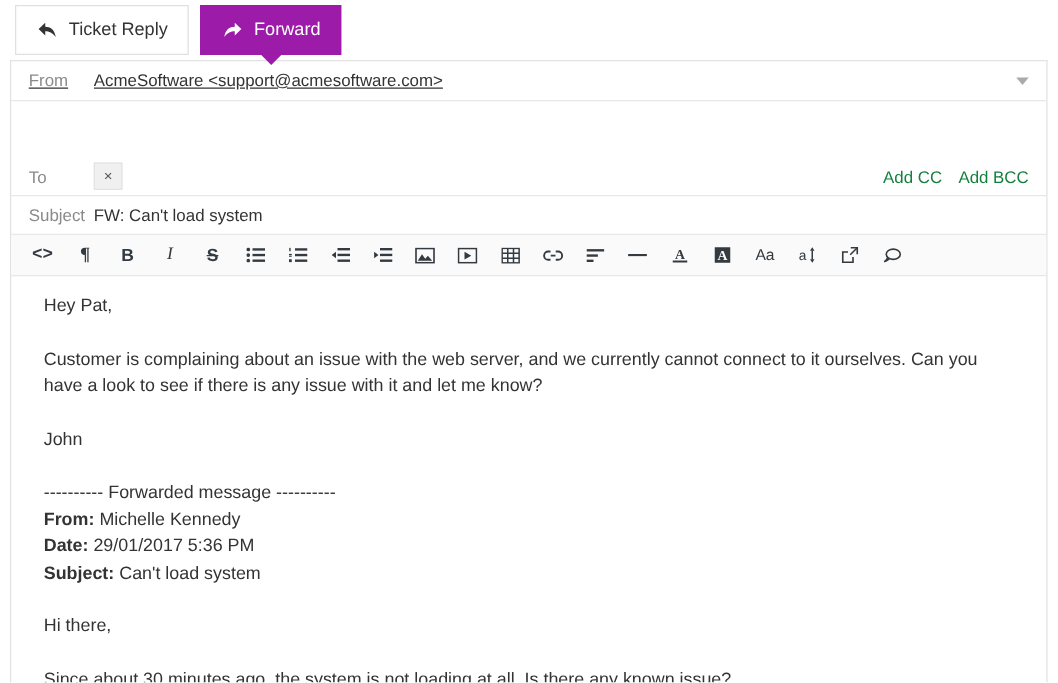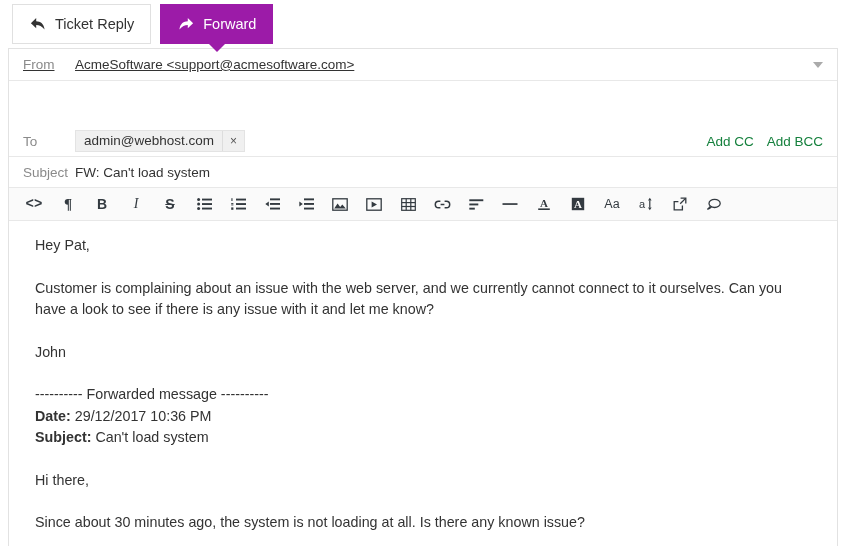--- a/index.html
+++ b/index.html
@@ -227,21 +227,20 @@
 
   <div class="field-row from-row">
     <span class="field-label">From</span>
     <span class="field-value">AcmeSoftware &lt;support@acmesoftware.com&gt;</span>
     <span class="caret-down"></span>
   </div>
 
   <div class="field-row to-row">
     <span class="field-label">To</span>
     <span class="recipient-chip">
-      <span class="chip-text">admin@webhost.com</span>
       <span class="chip-x">×</span>
     </span>
     <span class="cc-links">
       <span>Add CC</span>
       <span>Add BCC</span>
     </span>
   </div>
 
   <div class="field-row subject-row">
     <span class="field-label">Subject</span>
@@ -402,22 +401,26 @@
   </div>
 
   <div class="editor-body">
     <p>Hey Pat,</p>
     <p>Customer is complaining about an issue with the web server, and we currently cannot connect to it ourselves. Can you have a look to see if there is any issue with it and let me know?</p>
     <p>John</p>
 
     <div class="fw-block">
       <div>---------- Forwarded message ----------</div>
       <div>
+        <b>From:</b>
+        <span>Michelle Kennedy</span>
+      </div>
+      <div>
         <b>Date:</b>
-        <span>29/12/2017 10:36 PM</span>
+        <span>29/01/2017 5:36 PM</span>
       </div>
       <div>
         <b>Subject:</b>
         <span>Can't load system</span>
       </div>
     </div>
 
     <p>Hi there,</p>
     <p class="tight">Since about 30 minutes ago, the system is not loading at all. Is there any known issue?</p>
   </div>

